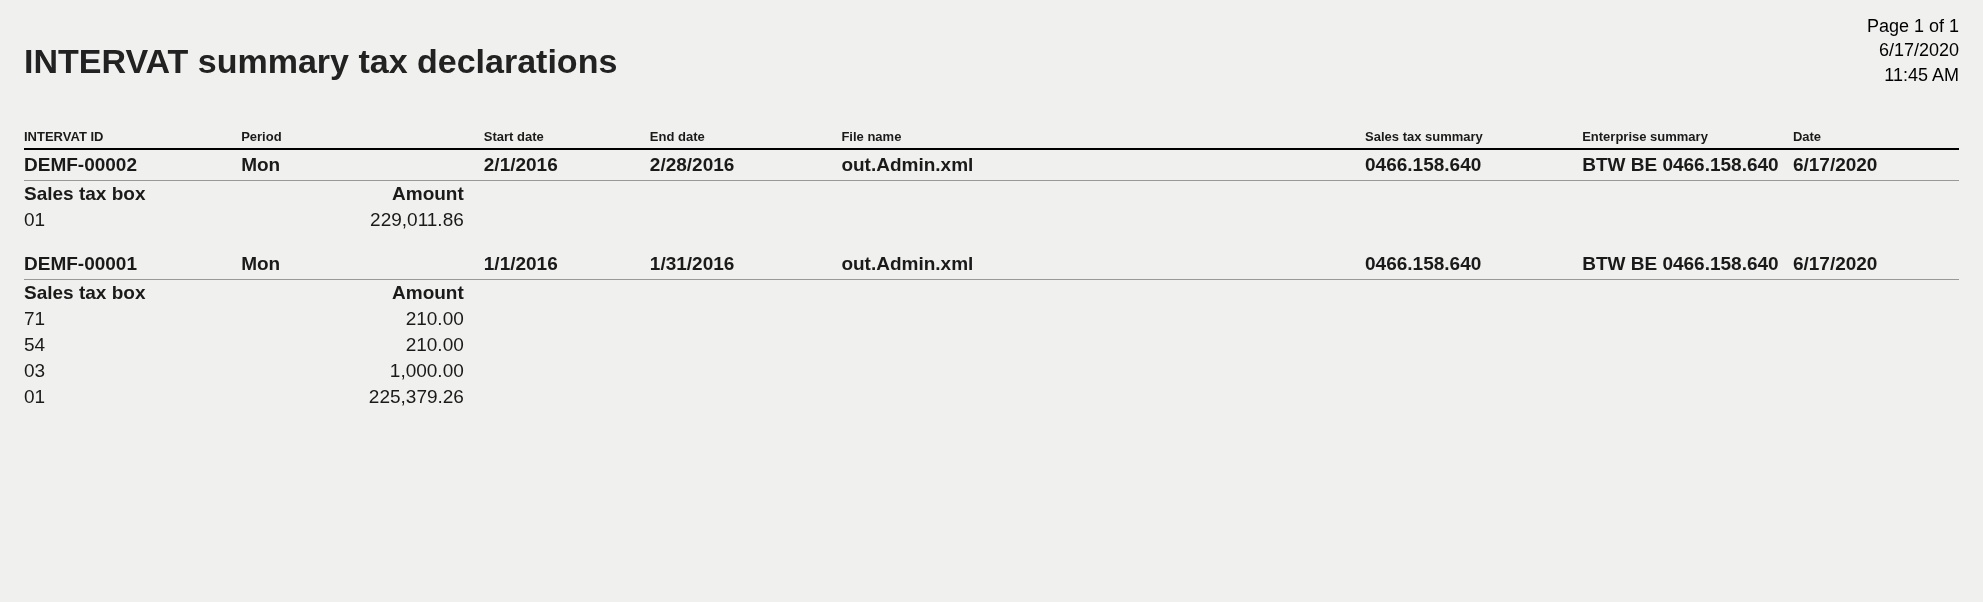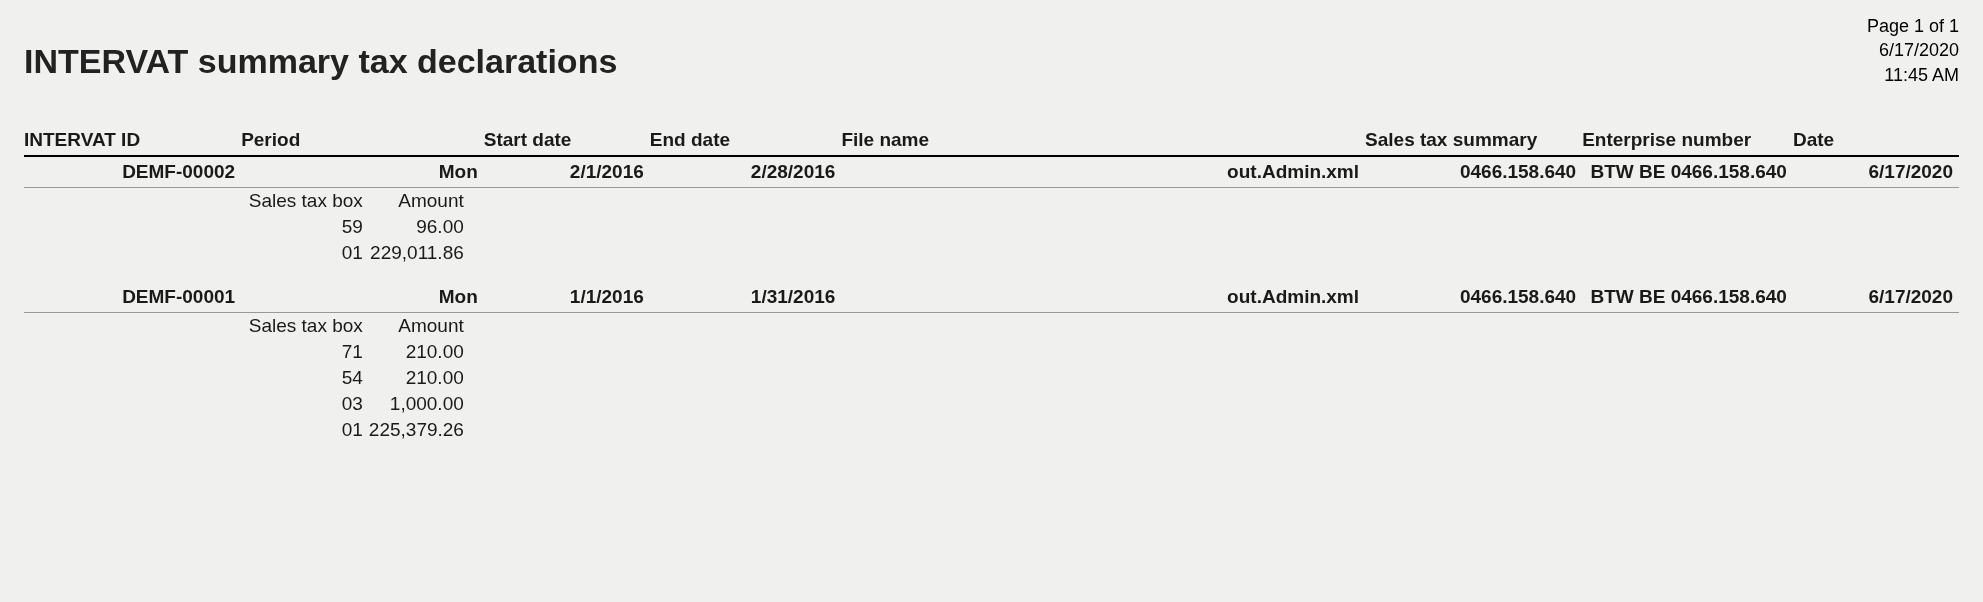--- a/index.html
+++ b/index.html
@@ -36,38 +36,37 @@
     padding-top: 2px;
   }
   .main-table {
     width: 100%;
     border-collapse: collapse;
     table-layout: fixed;
   }
   .main-table th {
     text-align: left;
     font-weight: 700;
-    font-size: 19px;
+    font-size: 13px;
     padding: 4px 6px 4px 0;
     border-bottom: 2.5px solid #000;
     vertical-align: bottom;
     white-space: nowrap;
   }
   .main-table td {
     font-size: 19px;
     padding: 4px 6px 4px 0;
     vertical-align: bottom;
-    text-align: right;
   }
   .main-row td {
     font-weight: 700;
     border-bottom: 1px solid #999;
   }
   .sub-header td {
-    font-weight: 400;
+    font-weight: 700;
     font-size: 19px;
     padding-top: 2px;
     padding-bottom: 2px;
   }
   .sub-row td {
     font-weight: 400;
     font-size: 19px;
     padding-top: 2px;
     padding-bottom: 2px;
   }
@@ -110,43 +109,38 @@
     <col class="col-date">
   </colgroup>
   <thead>
     <tr>
       <th>INTERVAT ID</th>
       <th colspan="2">Period</th>
       <th>Start date</th>
       <th>End date</th>
       <th>File name</th>
       <th>Sales tax summary</th>
-      <th>Enterprise number</th>
+      <th>Enterprise summary</th>
       <th>Date</th>
     </tr>
   </thead>
   <tbody id="records-body">
   <tr class="main-row">
         <td>DEMF-00002</td>
         <td colspan="2">Mon</td>
         <td>2/1/2016</td>
         <td>2/28/2016</td>
         <td>out.Admin.xml</td>
         <td>0466.158.640</td>
         <td>BTW BE 0466.158.640</td>
         <td>6/17/2020</td>
       </tr>
       <tr class="sub-header">
         <td colspan="2">Sales tax box</td>
         <td class="amount-col">Amount</td>
-        <td colspan="6"></td>
-      </tr>
-      <tr class="sub-row">
-        <td colspan="2">59</td>
-        <td class="amount-col">96.00</td>
         <td colspan="6"></td>
       </tr>
       <tr class="sub-row">
         <td colspan="2">01</td>
         <td class="amount-col">229,011.86</td>
         <td colspan="6"></td>
       </tr>
       <tr class="main-row gap-row">
         <td>DEMF-00001</td>
         <td colspan="2">Mon</td>

